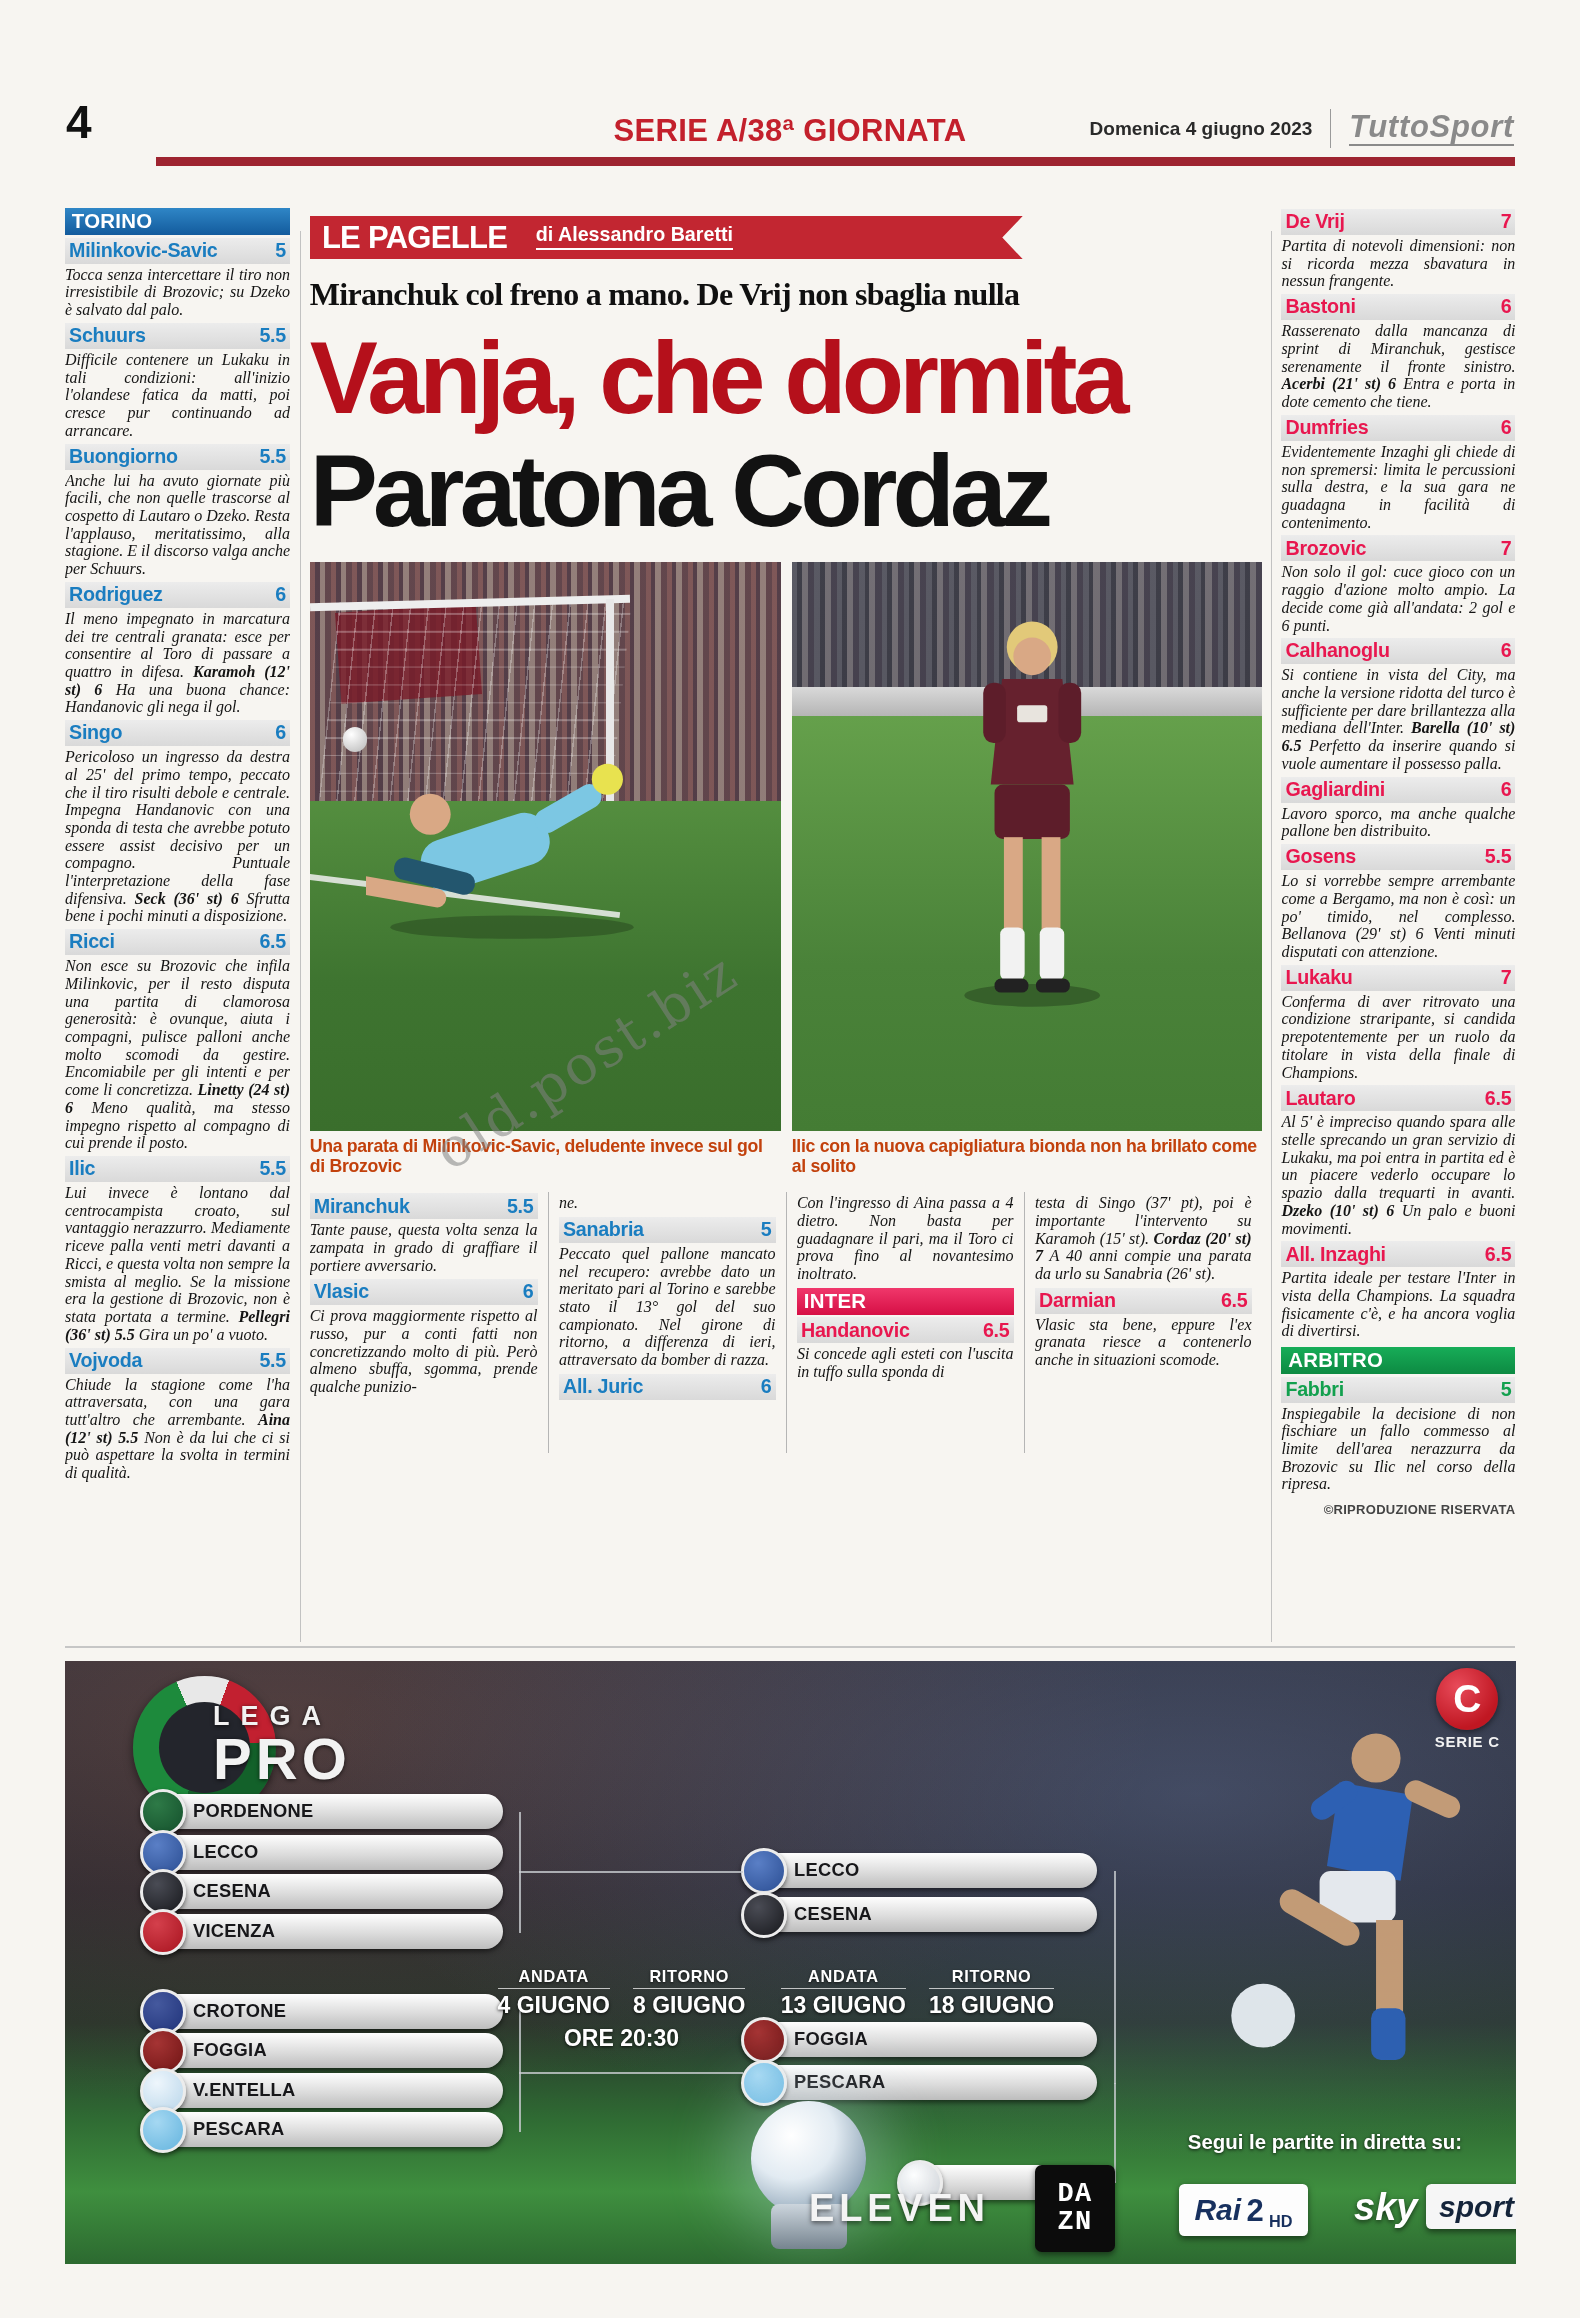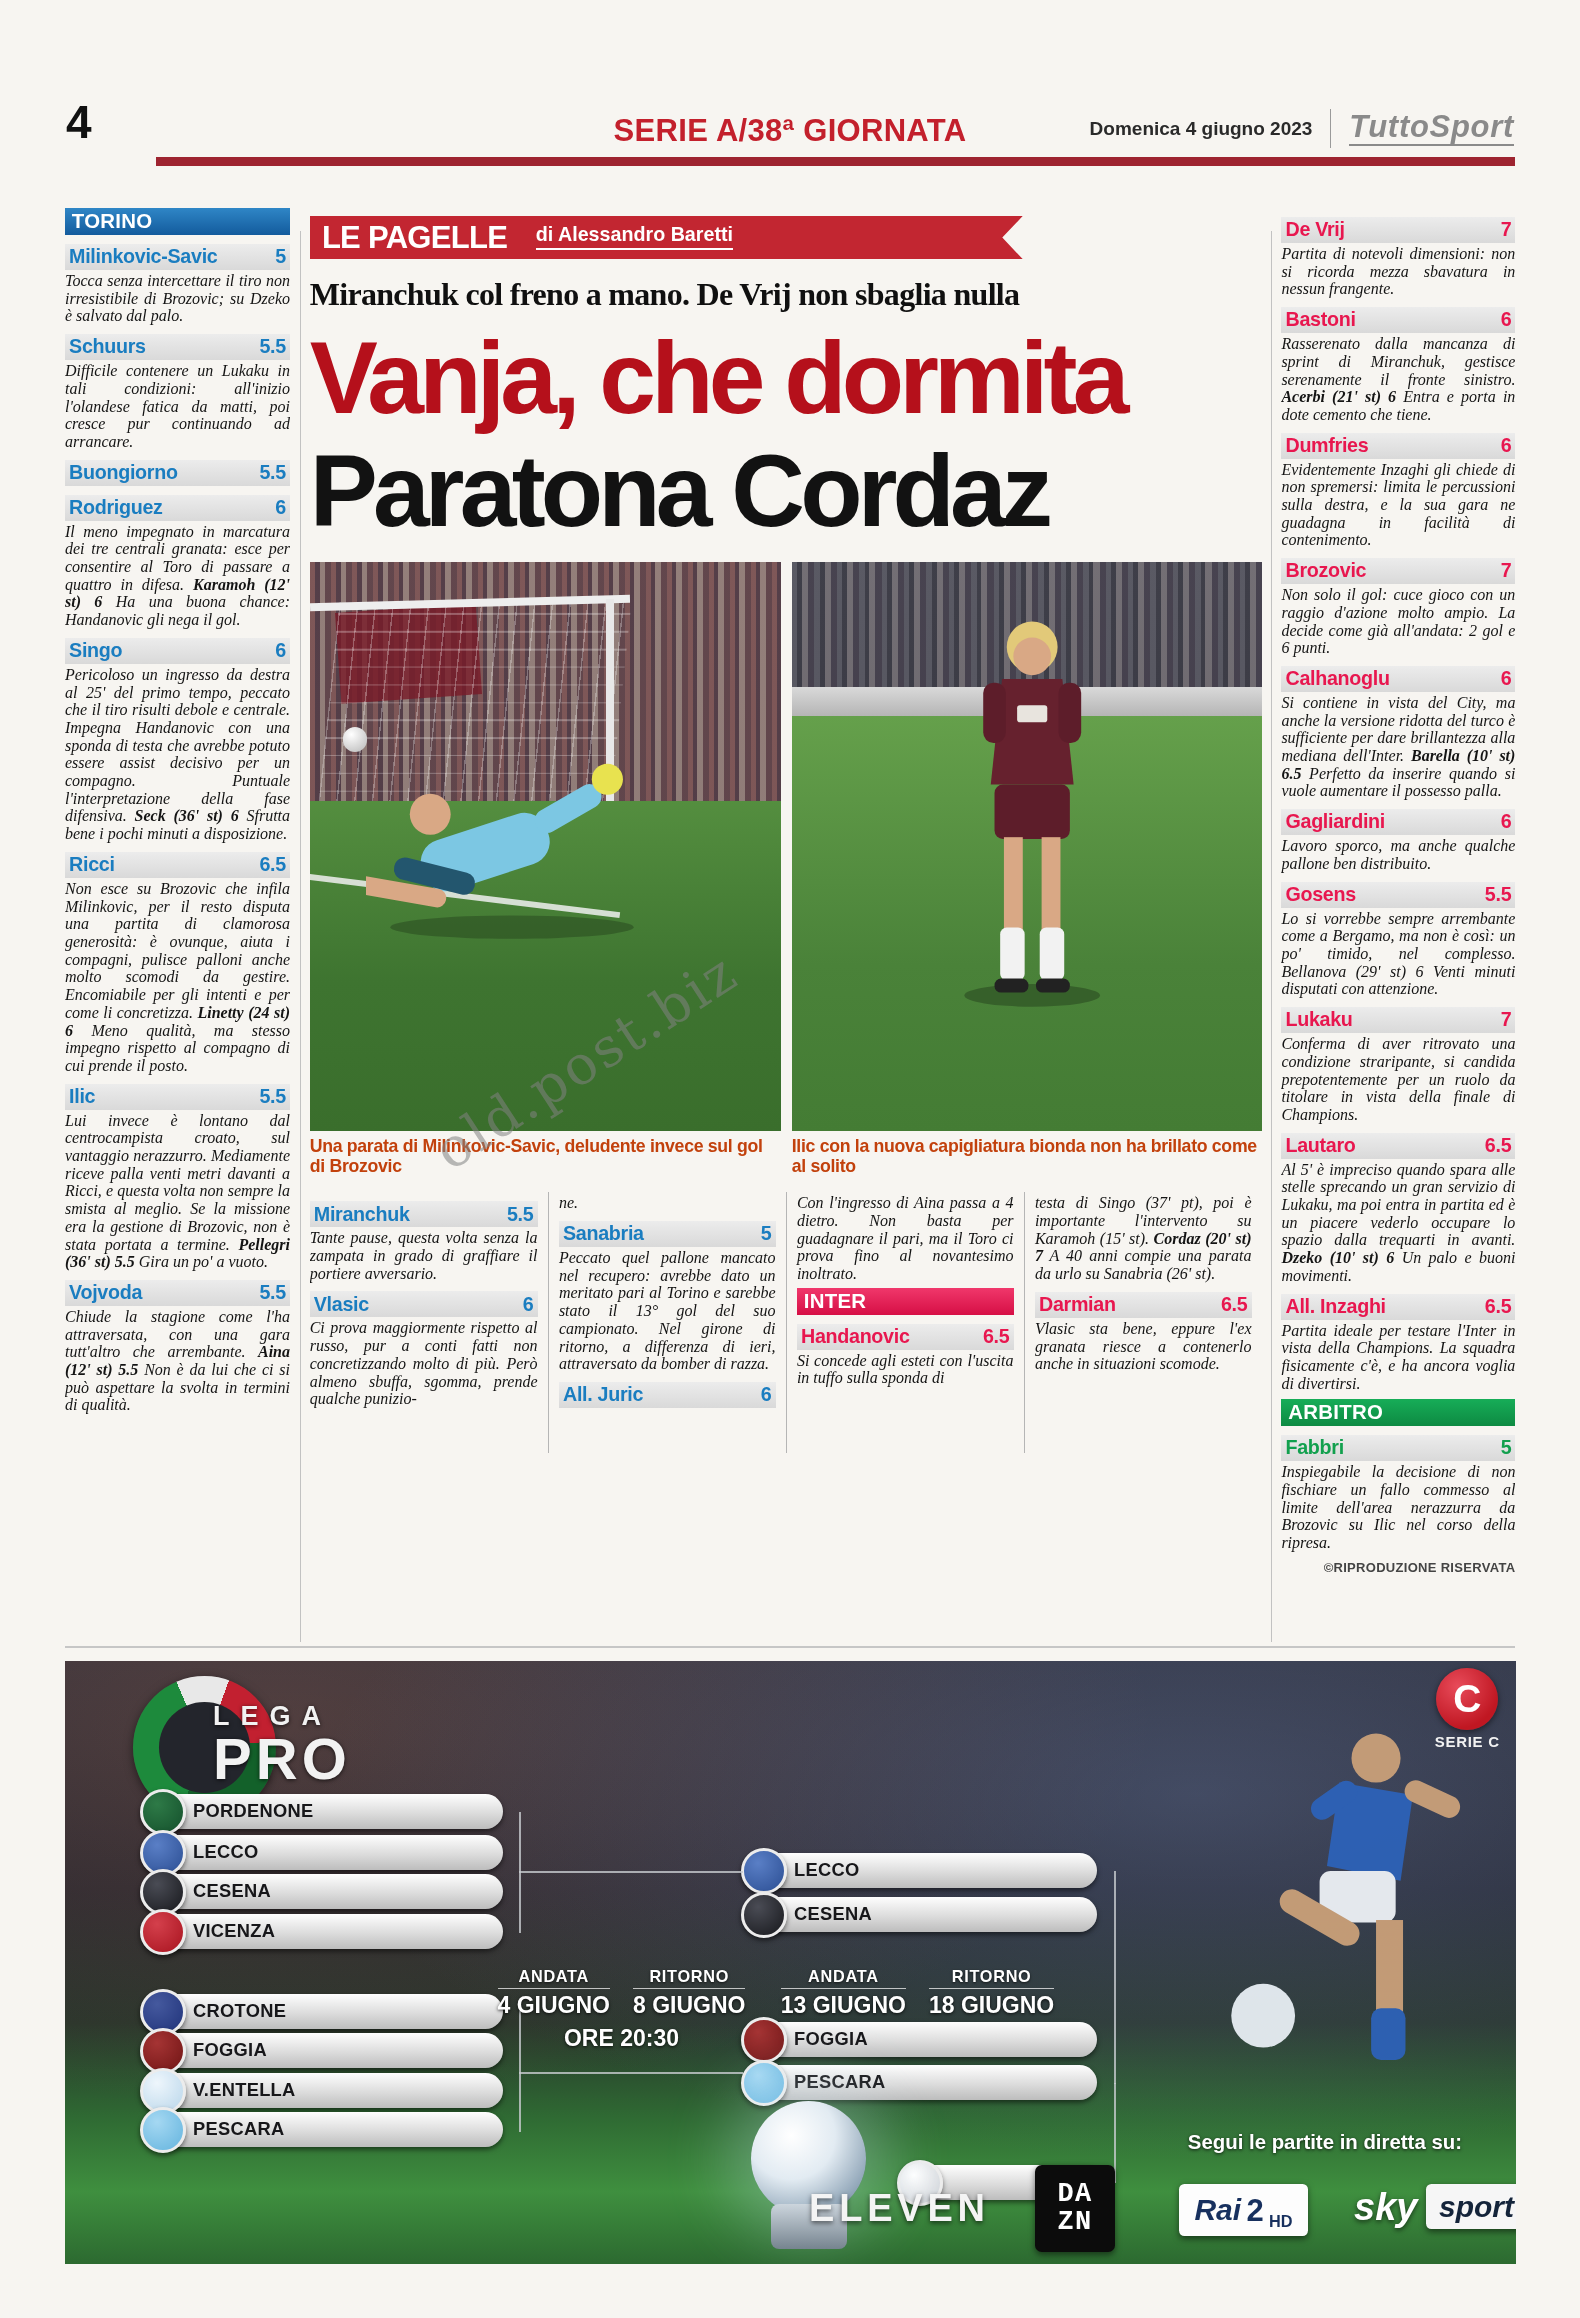--- a/index.html
+++ b/index.html
@@ -27,21 +27,21 @@
   .colL, .colR { overflow:hidden; height:1434px; }
   .colC { overflow:hidden; height:1434px; position:relative; }
 
   .team-head { height:27px; display:flex; align-items:center; padding:0 6.8px;
                font:bold 20.4px/1 "Liberation Sans",sans-serif; color:#fff; letter-spacing:0.3px; margin-bottom:2.7px; }
   .th-t { background:linear-gradient(180deg,#2f86c6,#135b9d); }
   .th-i { background:linear-gradient(180deg,#f0376b,#d60f45); }
   .th-g { background:linear-gradient(180deg,#17ad58,#0d8a42); }
 
   .bar { height:26px; display:flex; align-items:center; justify-content:space-between;
-         background:linear-gradient(180deg,#ececec,#d9d9d9); padding:0 4.1px; margin-top:9px;text-align:right; }
+         background:linear-gradient(180deg,#ececec,#d9d9d9); padding:0 4.1px; margin-top:1px;text-align:right; }
   .bar .nm, .bar .rt { font:bold 19.7px/1 "Liberation Sans",sans-serif; letter-spacing:-0.3px; }
   .bar.t .nm,.bar.t .rt { color:#1a7dc0; }
   .bar.i .nm,.bar.i .rt { color:#e8174f; }
   .bar.g .nm,.bar.g .rt { color:#12a04e; }
 
   .txt { font-family:"Liberation Serif",serif; font-size:16px; line-height:17.7px; text-align:justify;
          color:#141414; margin:2px 0 4.8px;font-style:italic; }
   .txt .sb { font-weight:bold; }
   .colR .txt, .colL .txt { margin-bottom:4.1px; }
 
@@ -220,20 +220,21 @@
             <span class="nm">Schuurs</span>
             <span class="rt">5.5</span>
           </div>
         <p class="txt"><span>Difficile contenere un Lukaku in tali condizioni: all'inizio l'olandese fatica da matti, poi cresce pur continuando ad arrancare.</span> <b class="sb"></b> <span></span></p>
       </div>
       <div>
         <div class="bar t">
             <span class="nm">Buongiorno</span>
             <span class="rt">5.5</span>
           </div>
+        <p class="txt"><span>Anche lui ha avuto giornate più facili, che non quelle trascorse al cospetto di Lautaro o Dzeko. Resta l'applauso, meritatissimo, alla stagione. E il discorso valga anche per Schuurs.</span> <b class="sb"></b> <span></span></p>
       </div>
       <div>
         <div class="bar t">
             <span class="nm">Rodriguez</span>
             <span class="rt">6</span>
           </div>
         <p class="txt"><span>Il meno impegnato in marcatura dei tre centrali granata: esce per consentire al Toro di passare a quattro in difesa.</span> <b class="sb">Karamoh (12' st) 6</b> <span>Ha una buona chance: Handanovic gli nega il gol.</span></p>
       </div>
       <div>
         <div class="bar t">

